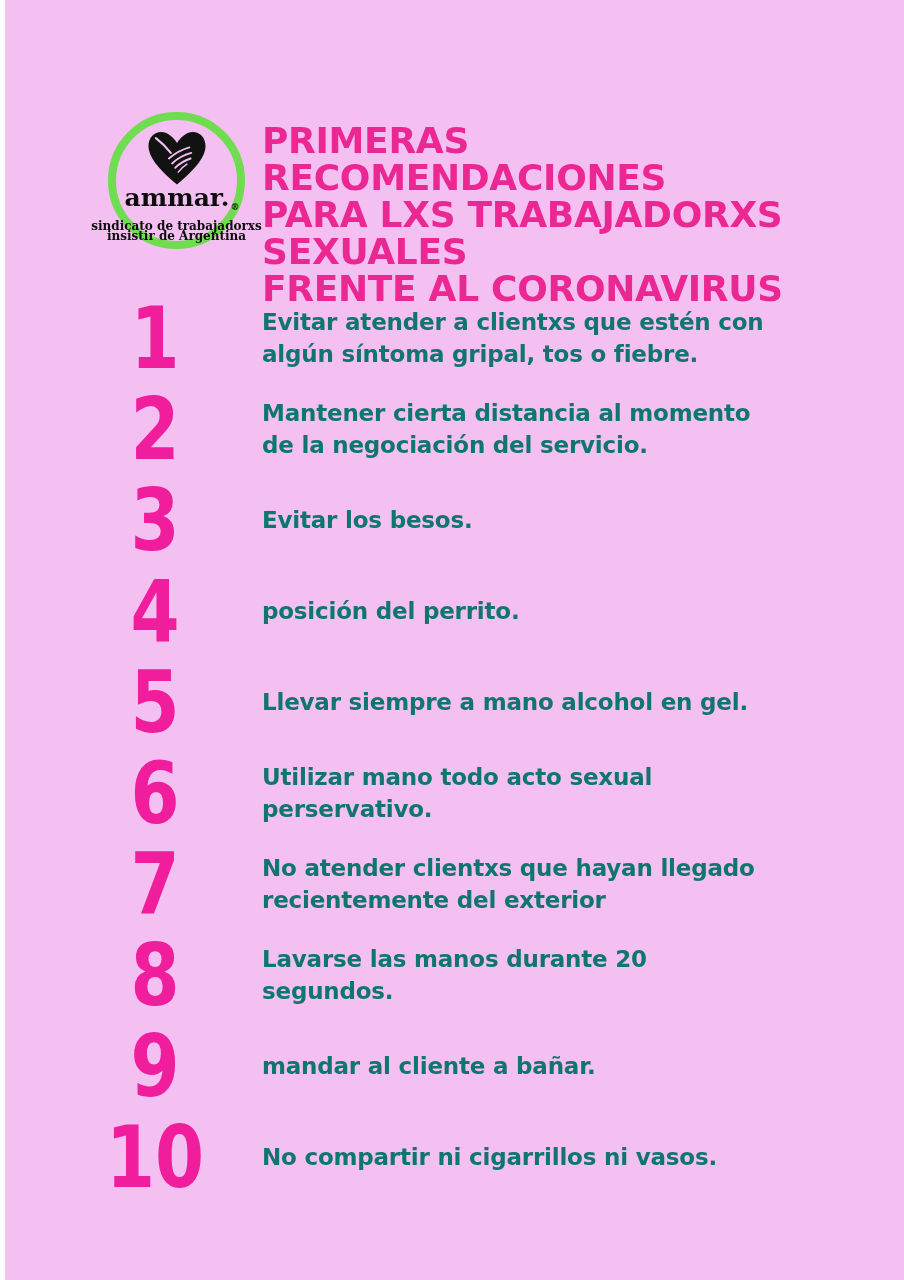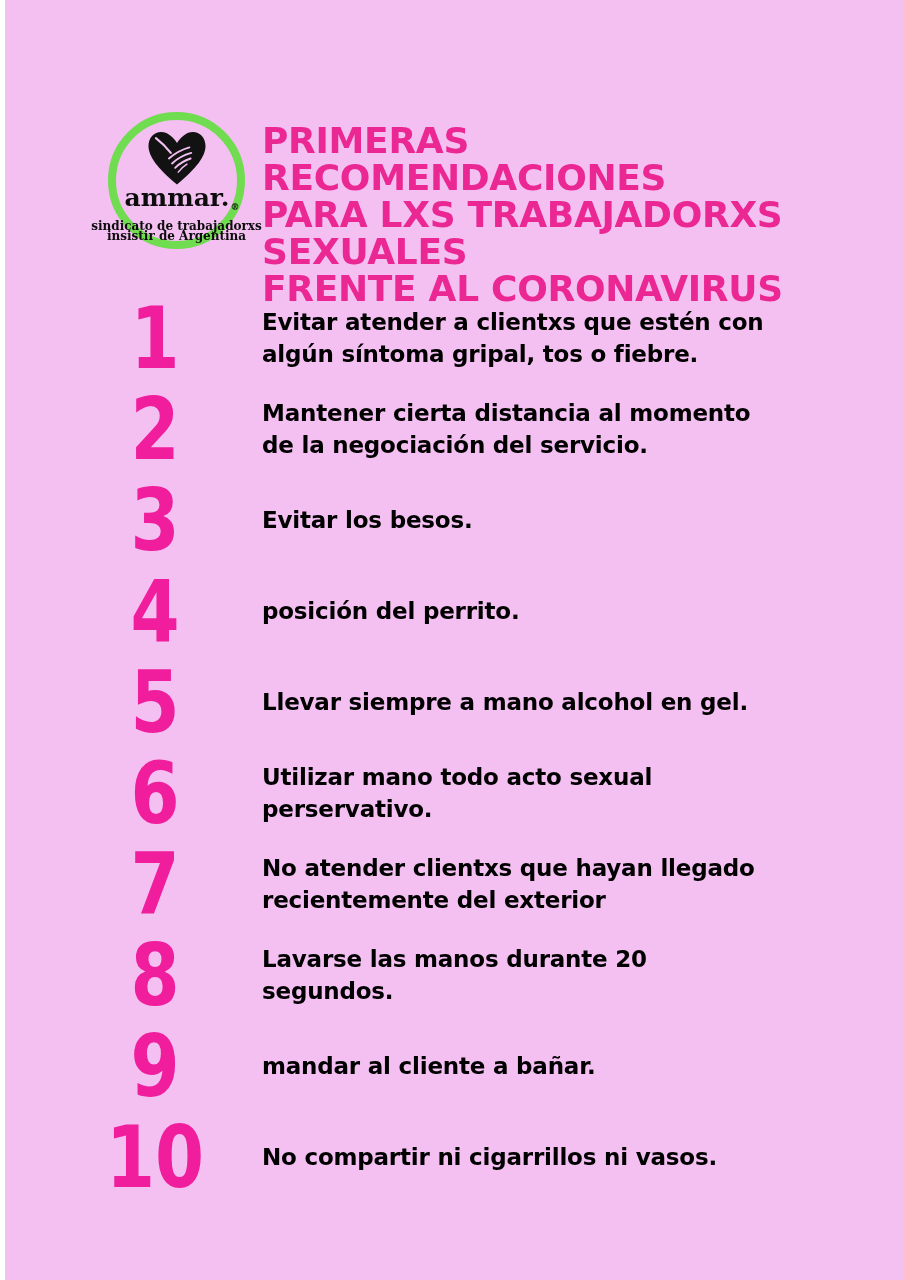--- a/index.html
+++ b/index.html
@@ -91,21 +91,21 @@
     text-align: center;
     color: #F01E9C;
     font-weight: bold;
     font-size: 86px;
     line-height: 1;
     transform: scaleX(0.82);
     transform-origin: 50% 50%;
   }
   .txt {
     padding-left: 27px;
-    color: #000000;
+    color: #0f766e;
     font-weight: bold;
     font-size: 23px;
     line-height: 32px;
     letter-spacing: -0.2px;
     max-width: 540px;
   }
 </style>
 </head>
 <body>
 

